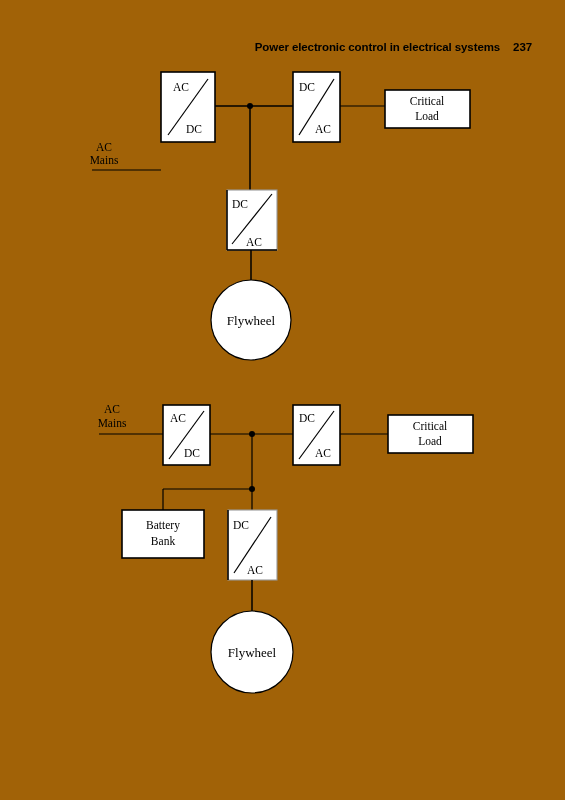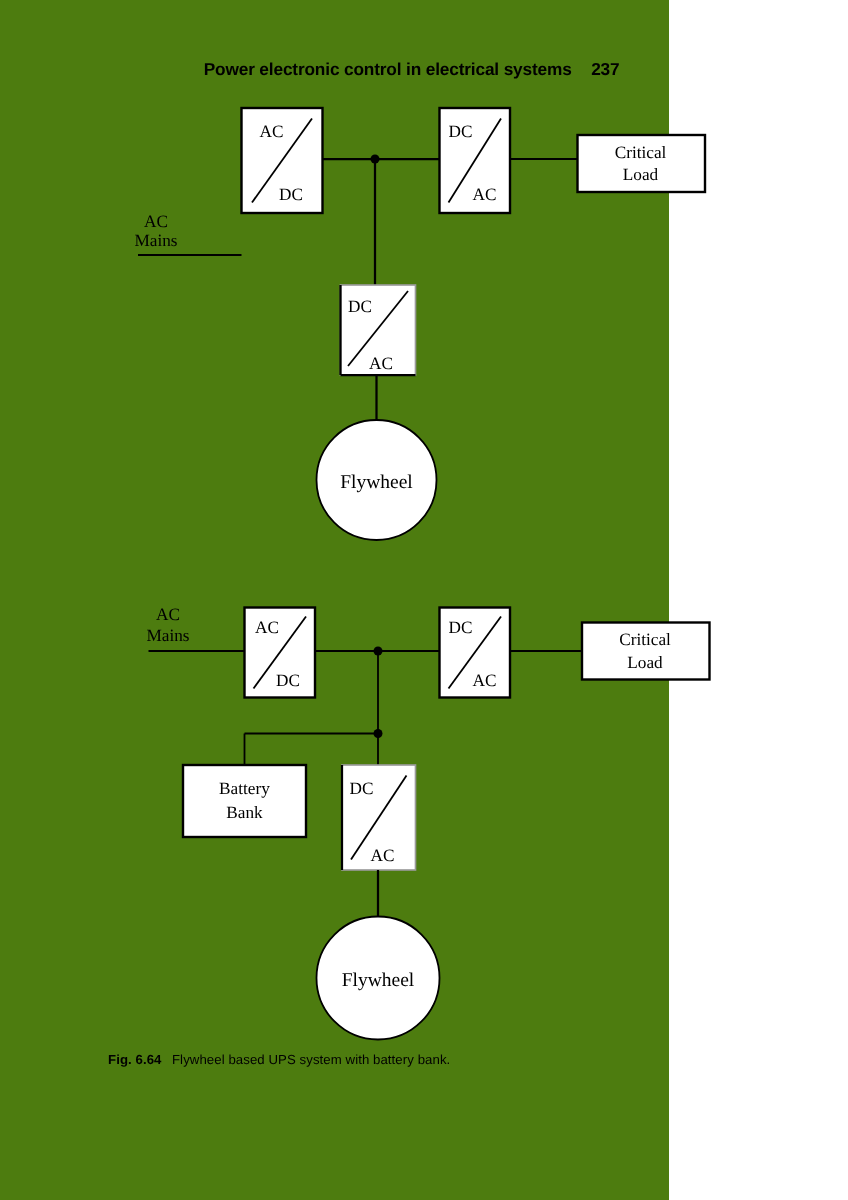--- a/index.html
+++ b/index.html
@@ -10,23 +10,23 @@
   body {
     width: 565px;
     height: 800px;
     position: relative;
     font-family: "Liberation Serif", serif;
     overflow: hidden;
   }
   .page {
     position: absolute;
     left: 0; top: 0;
-    width: 446px;
+    width: 565px;
     height: 800px;
-    background: #4d7c0f;
+    background: #a16207;
   }
   .running-head {
     position: absolute;
     right: 33px;
     top: 41px;
     font-family: "Liberation Sans", sans-serif;
     font-weight: bold;
     font-size: 11.5px;
     color: #000;
     letter-spacing: -0.1px;
@@ -169,17 +169,14 @@
     <text class="lbl" x="233" y="139">DC</text>
     <text class="lbl" x="247" y="184">AC</text>
 
     <line class="wire" x1="252" y1="190" x2="252" y2="222"></line>
 
     <circle class="circ" cx="252" cy="262" r="41"></circle>
     <text class="lbl-fly" x="252" y="267" text-anchor="middle">Flywheel</text>
   </svg>
   </div>
 
-  <div class="caption" id="cap-2">
-    <span class="fignum">Fig. 6.64</span><span>Flywheel based UPS system with battery bank.</span>
-  </div>
 
 </div>
 
 </body></html>

